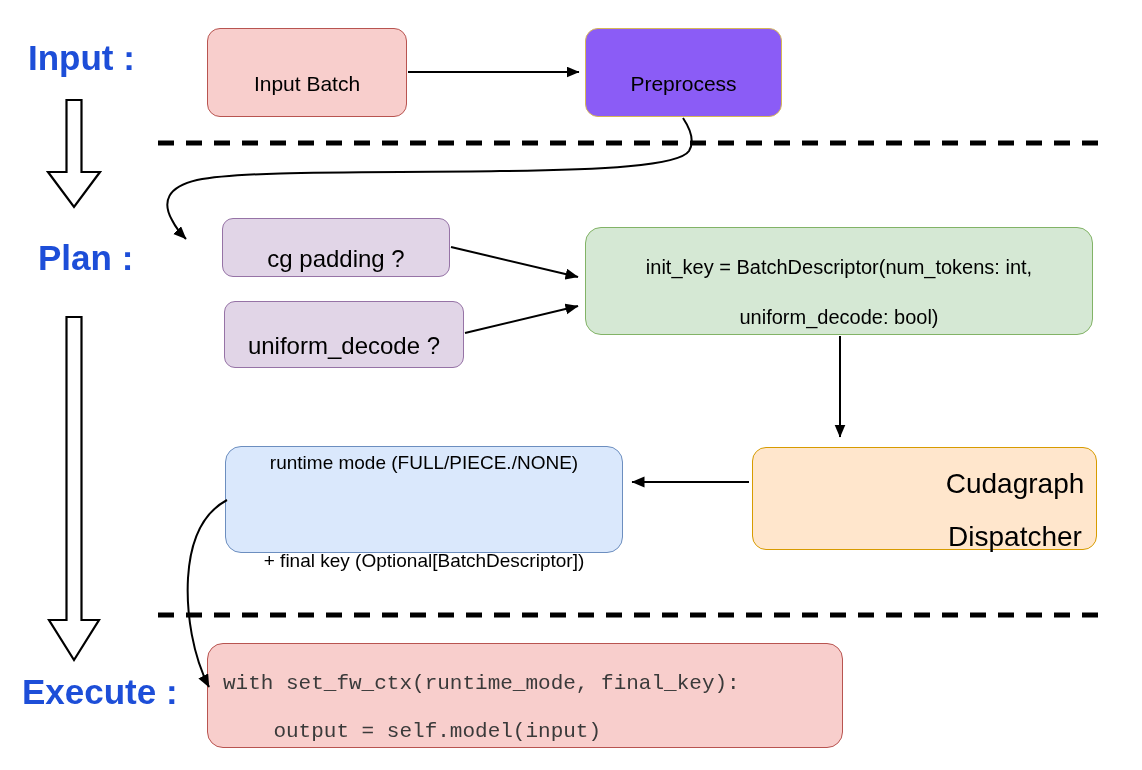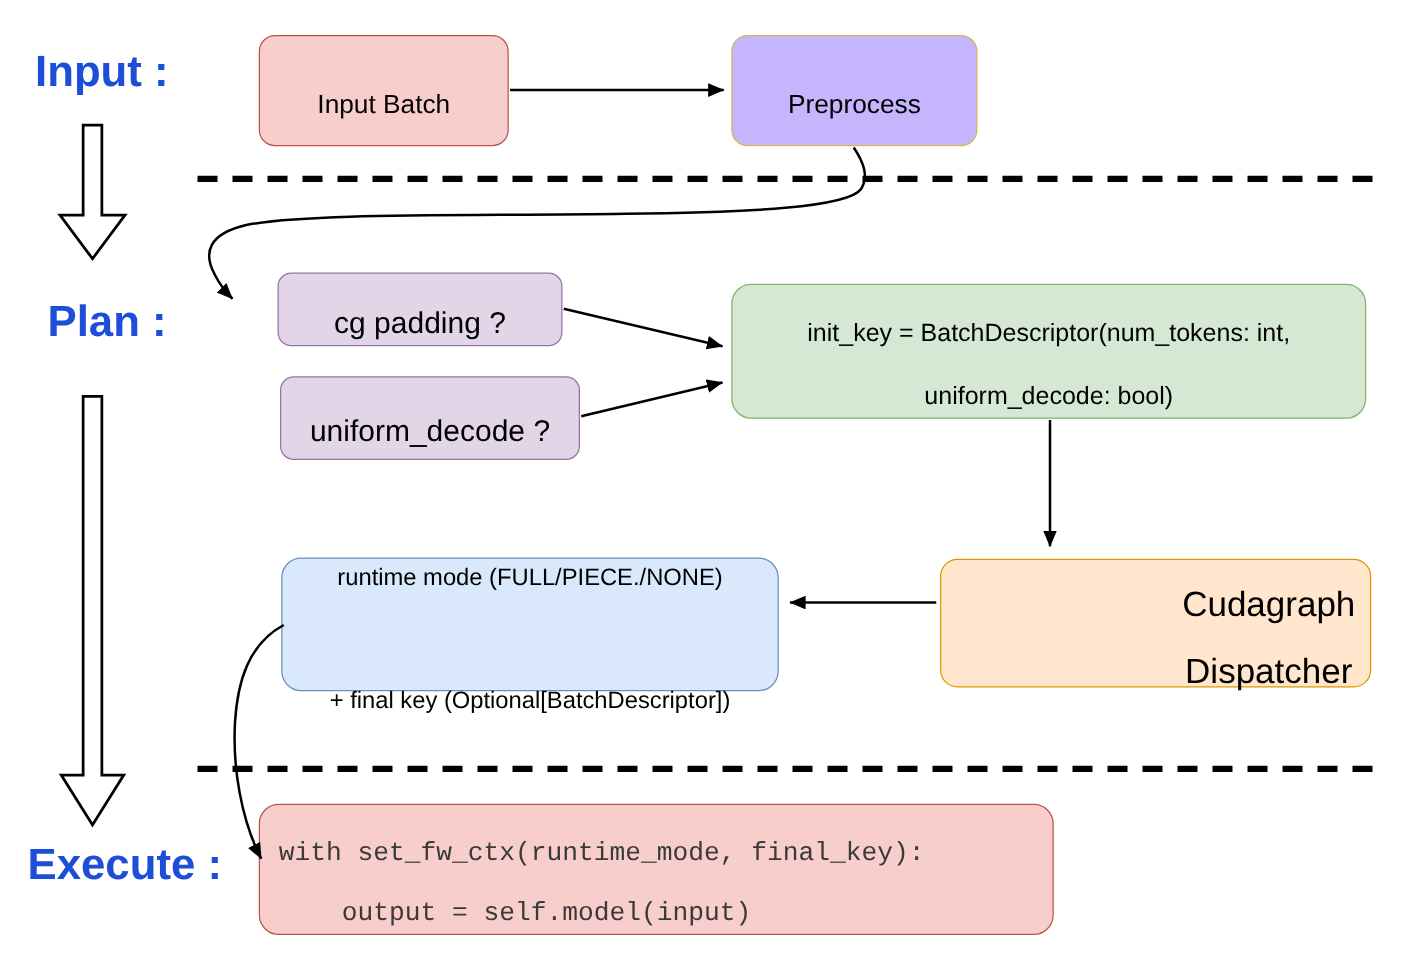--- a/index.html
+++ b/index.html
@@ -32,21 +32,21 @@
 <div class="canvas">
 
   <div class="stage-label" style="left:28px;top:38px;">Input :</div>
   <div class="stage-label" style="left:38px;top:238px;">Plan :</div>
   <div class="stage-label" style="left:22px;top:672px;">Execute :</div>
 
   <div class="node" style="left: 207px; top: 28px; width: 200px; height: 89px; font-size: 21px; background-color: rgb(248, 206, 204); border-color: rgb(184, 84, 80);">
     <span>Input Batch</span>
   </div>
 
-  <div class="node" style="left: 585px; top: 28px; width: 197px; height: 89px; font-size: 21px; background-color: #c4b5fd; border-color: rgb(214, 182, 86);">
+  <div class="node" style="left: 585px; top: 28px; width: 197px; height: 89px; font-size: 21px; background-color: #8b5cf6; border-color: rgb(214, 182, 86);">
     <span>Preprocess</span>
   </div>
 
   <div class="node" style="left: 222px; top: 218px; width: 228px; height: 59px; font-size: 24px; border-radius: 11px; background-color: rgb(225, 213, 231); border-color: rgb(150, 115, 166);">
     <span>cg padding ?</span>
   </div>
 
   <div class="node" style="left: 224px; top: 301px; width: 240px; height: 67px; font-size: 24px; border-radius: 11px; background-color: rgb(225, 213, 231); border-color: rgb(150, 115, 166);">
     <span>uniform_decode ?</span>
   </div>

